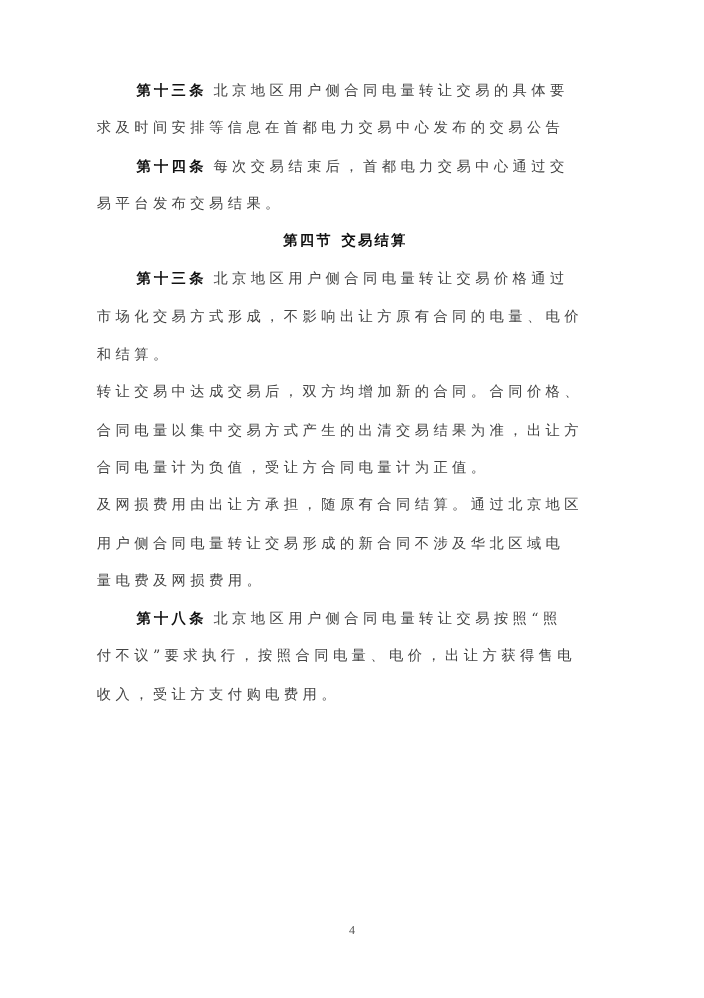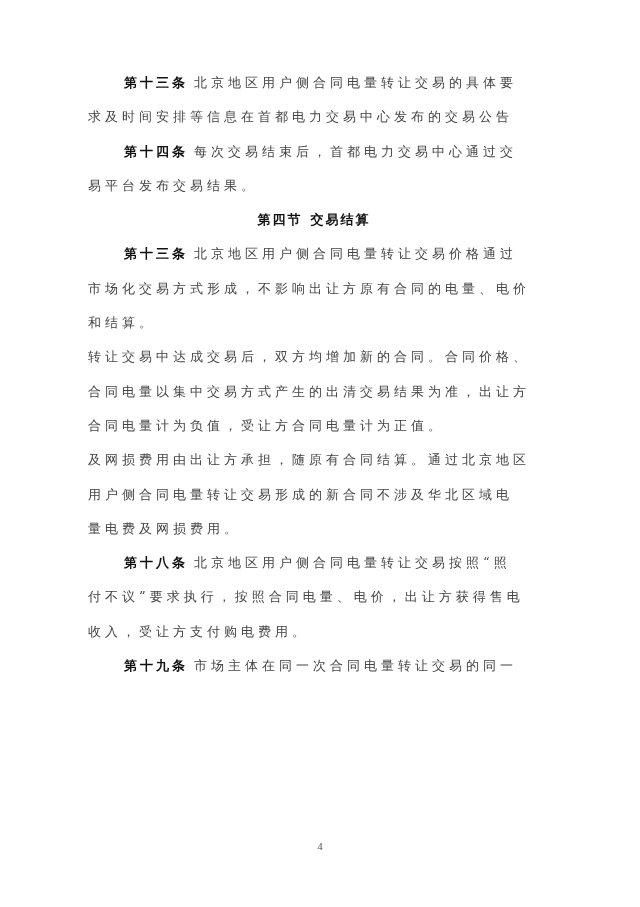--- a/index.html
+++ b/index.html
@@ -104,20 +104,17 @@
       <div class="line">量电费及网损费用。</div>
     </div>
 
     <div>
       <div class="line indent"><span class="article-no">第十八条</span><span>北京地区用户侧合同电量转让交易按照“照</span></div>
       <div class="line">付不议”要求执行，按照合同电量、电价，出让方获得售电</div>
       <div class="line">收入，受让方支付购电费用。</div>
     </div>
 
 
-    <div>
-      <div class="line indent"><span class="article-no">第十九条</span><span>市场主体在同一次合同电量转让交易的同一</span></div>
-    </div>
 
   </div>
 
   <div class="page-number">4</div>
 </div>
 
 </body></html>

